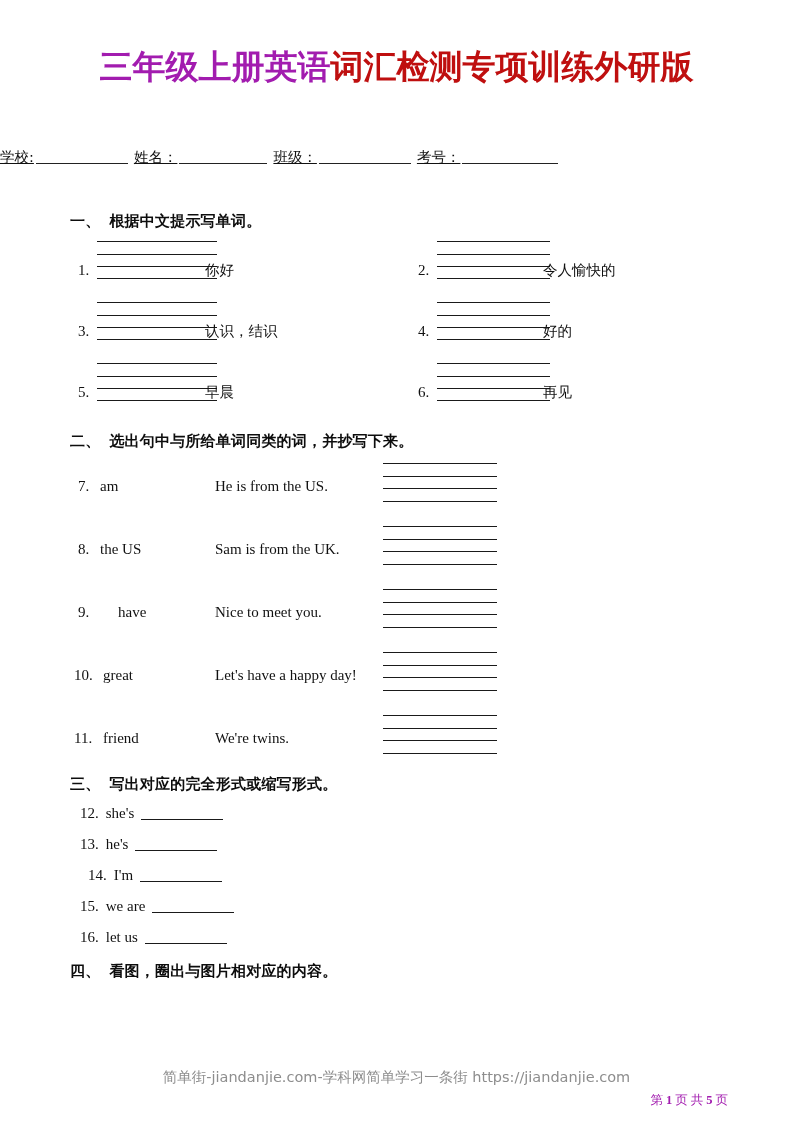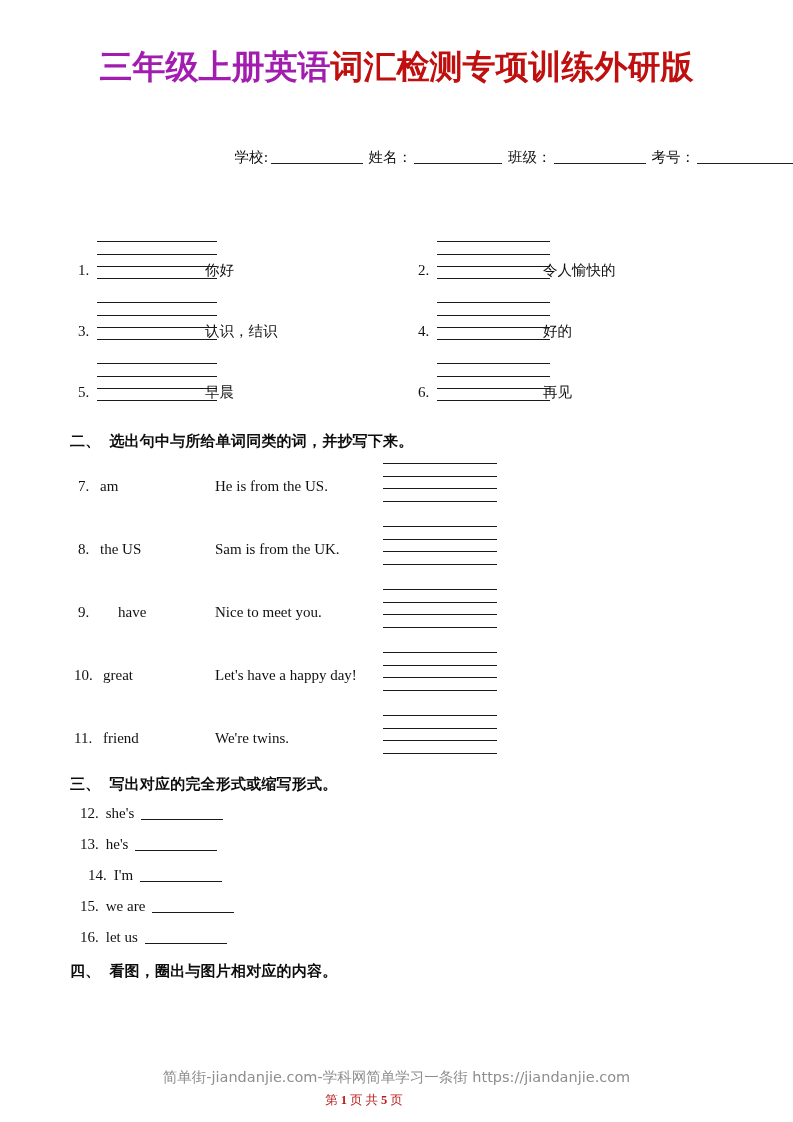--- a/index.html
+++ b/index.html
@@ -52,25 +52,26 @@
     color: #111111;
     white-space: nowrap;
   }
 
   
   .info-line {
     position: absolute;
     left: 0;
     top: 148px;
     width: 793px;
-    text-align: right;
+    text-align: left;
     font-family: "DejaVu Sans", sans-serif;
     font-size: 14.5px;
     color: #111111;
     white-space: nowrap;
+    text-decoration: underline;
   }
   .info-line .fld { margin-right: 2px; }
   .info-line .blank {
     display: inline-block;
     border-bottom: 1px solid #222;
     height: 14px;
     vertical-align: -2px;
   }
   .blank-school { width: 92px; margin-right: 6px; }
   .blank-name   { width: 88px; margin-right: 6px; }
@@ -173,42 +174,45 @@
     font-family: "DejaVu Sans", sans-serif;
     font-size: 14.5px;
     color: #8d8d8d;
     white-space: nowrap;
   }
   .footer-page {
     position: absolute;
     left: 0;
     top: 1092px;
     width: 728px;
-    text-align: center;
+    text-align: right;
     font-family: "Liberation Serif", serif;
     font-size: 12.5px;
-    color: #b91c1c;
+    color: #a21caf;
     white-space: nowrap;
   }
   .footer-page .pnum { margin: 0 3px; font-weight: bold; }
 </style>
 </head>
 <body>
 
 <div class="page">
 
   <div class="doc-title">
     <span class="title-black">三年级上册英语</span><span class="title-red">词汇检测专项训练外研版</span>
   </div>
 
 
   <div class="info-line">
     <span class="fld">学校:</span><span class="blank blank-school"></span><span class="fld">姓名：</span><span class="blank blank-name"></span><span class="fld">班级：</span><span class="blank blank-class"></span><span class="fld">考号：</span><span class="blank blank-exam"></span>
   </div>
 
+  <div class="sec-heading" style="left:70px; top:212px;">
+    <span class="idx">一、</span><span>根据中文提示写单词。</span>
+  </div>
 
   <div class="s1-num" style="left:78px; top:262px;">1.</div>
   <div class="rule4" style="left:97px; top:241px; width:120px; height:38px;"></div>
   <div class="s1-hint" style="left:205px; top:261px;">你好</div>
 
   <div class="s1-num" style="left:418px; top:262px;">2.</div>
   <div class="rule4" style="left:437px; top:241px; width:113px; height:38px;"></div>
   <div class="s1-hint" style="left:543px; top:261px;">令人愉快的</div>
 
   <div class="s1-num" style="left:78px; top:323px;">3.</div>

